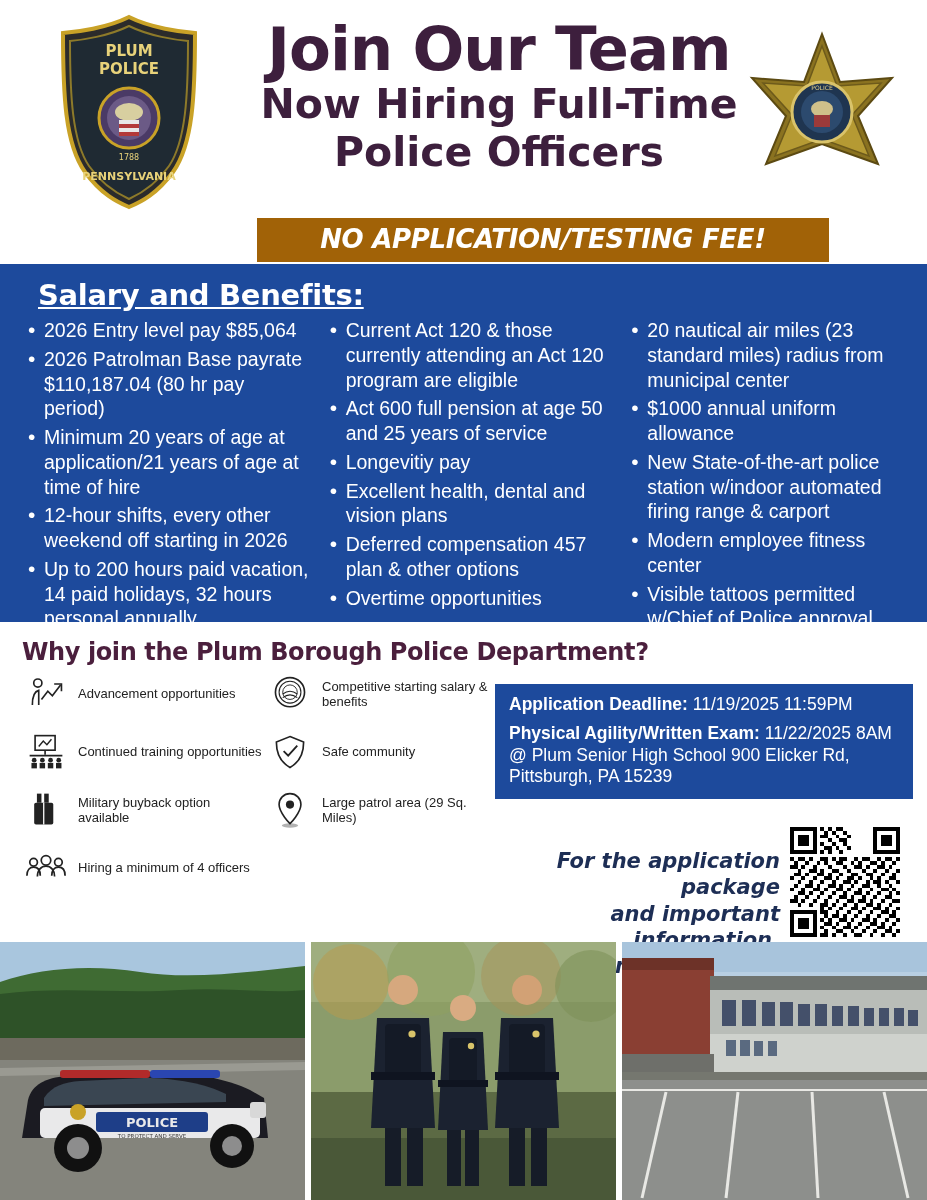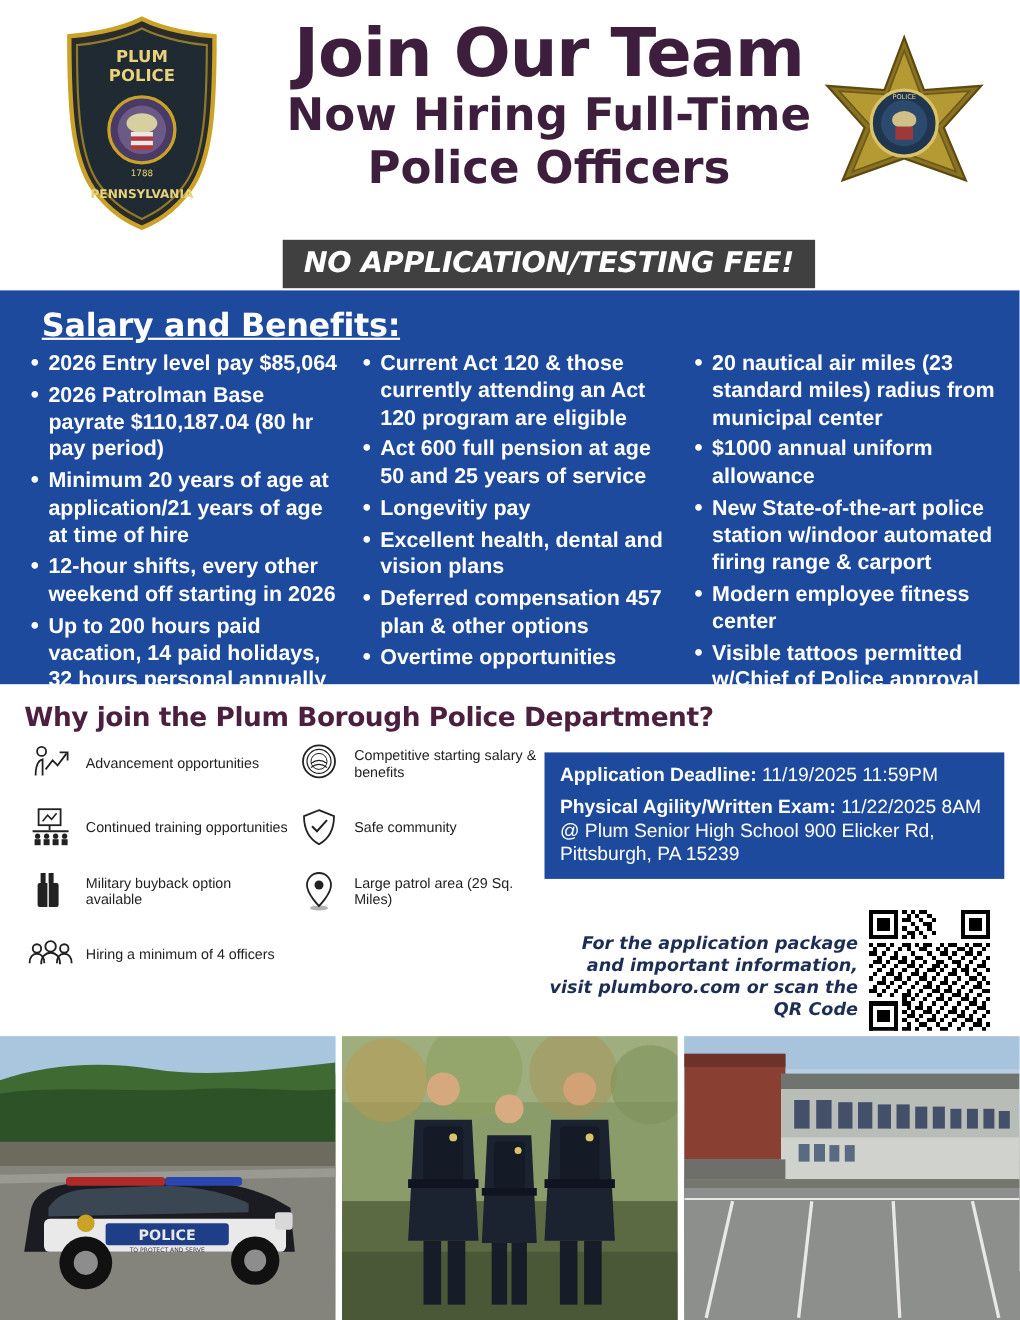--- a/index.html
+++ b/index.html
@@ -30,22 +30,22 @@
   }
   .t2 {
     font-family: "DejaVu Sans", sans-serif;
     font-weight: bold;
     font-size: 41px;
     color: #3d1f3d;
     line-height: 1.12;
     margin-top: 2px;
   }
   .fee-banner {
-    position: absolute; left: 228px; top: 218px; width: 484px;
-    background: #404040;
+    position: absolute; left: 228px; top: 218px; width: 572px;
+    background: #a16207;
     color: #fff;
     font-family: "DejaVu Sans", sans-serif;
     font-style: italic;
     font-weight: bold;
     font-size: 26px;
     text-align: center;
     padding: 6px 0 8px;
     letter-spacing: -0.3px;
   }
 
@@ -55,21 +55,21 @@
     background: #1d4a9c; color: #fff;
   }
   .benefits h2 {
     font-family: "DejaVu Sans", sans-serif;
     font-size: 29px;
     font-weight: bold;
     margin: 14px 0 6px 38px;
     letter-spacing: -0.3px;
     text-decoration: underline;
   }
-  .cols { display: flex; padding: 0 14px 0 24px; gap: 16px; font-weight: bold; }
+  .cols { display: flex; padding: 0 14px 0 24px; gap: 16px; }
   .col { width: 298px; }
   .col ul { list-style: none; }
   .col li {
     position: relative;
     font-size: 19.5px;
     line-height: 1.27;
     margin-bottom: 4px;
     padding-left: 20px;
   }
   .col li::before {
@@ -106,21 +106,21 @@
   .appbox p { font-size: 17.5px; line-height: 1.22; margin-bottom: 8px; }
   .appbox p:last-child { margin-bottom: 0; }
   .appbox b { font-weight: bold; }
 
   .cta {
     position: absolute; left: 470px; top: 222px; width: 310px;
     text-align: right;
     font-family: "DejaVu Sans", sans-serif;
     font-style: italic;
     font-weight: bold;
-    font-size: 16px;
+    font-size: 21px;
     color: #1d2e55;
     line-height: 1.25;
   }
   .qr { position: absolute; right: 22px; top: 196px; width: 120px; height: 120px; background:#fff; padding:5px; }
 
   
   .photos { position: absolute; left: 0; top: 942px; width: 927px; height: 258px; display: flex; gap: 6px; }
   .photo { position: relative; overflow: hidden; }
   .p1 { width: 305px; }
   .p2 { width: 305px; }

